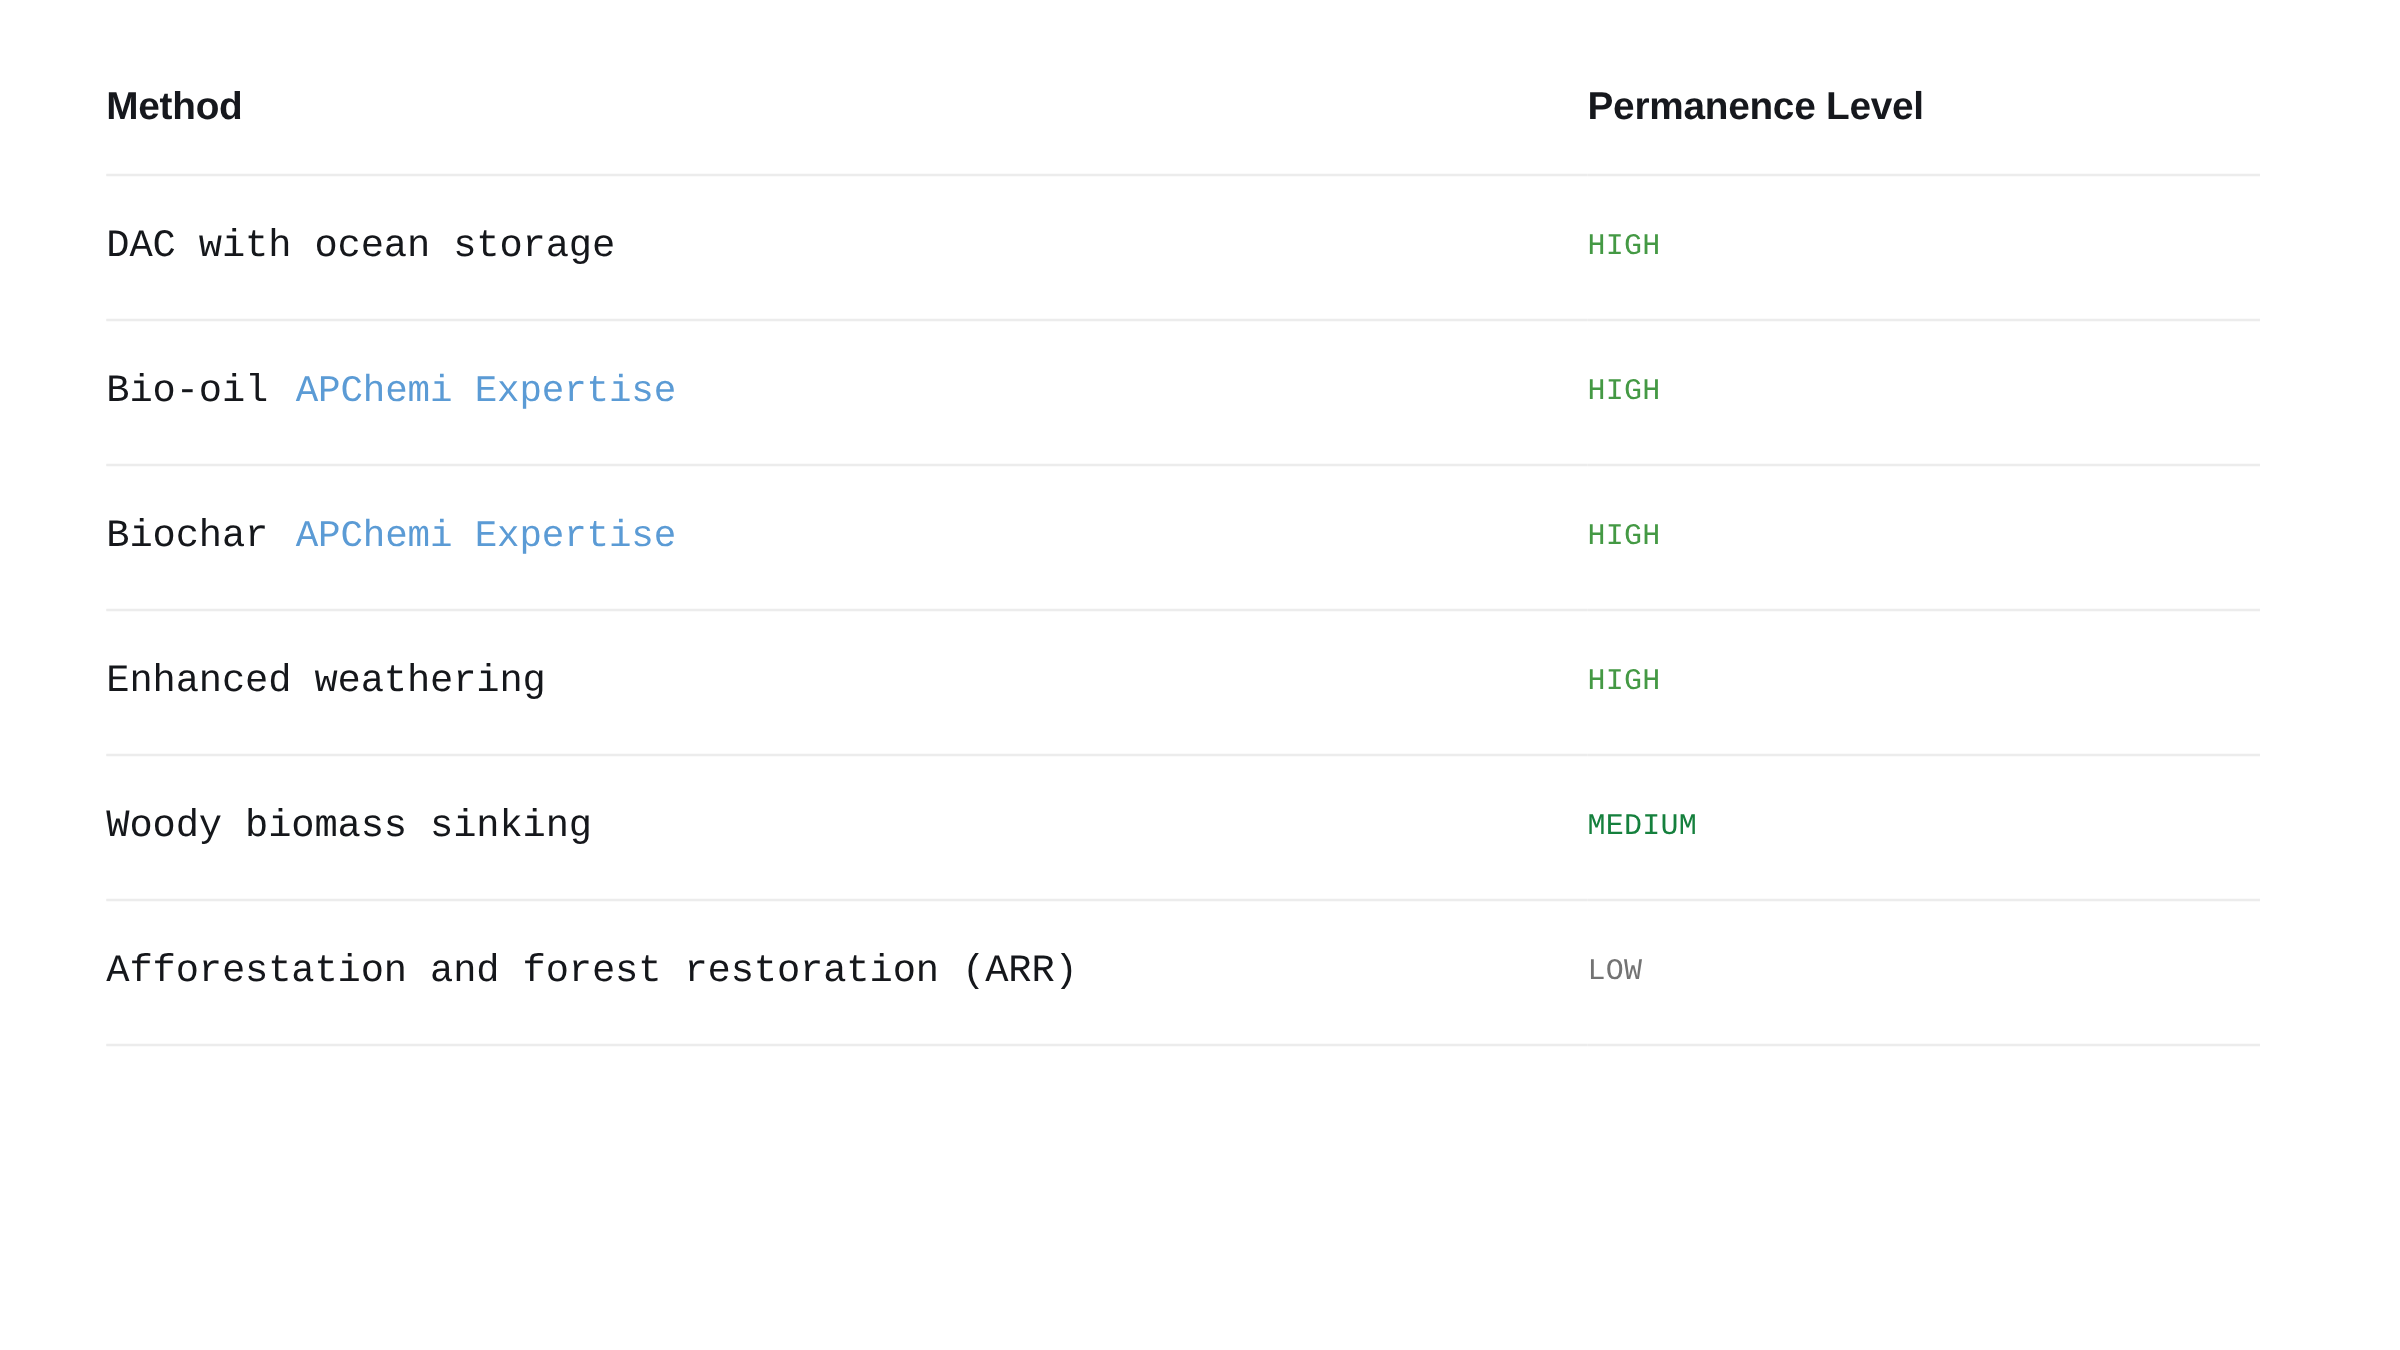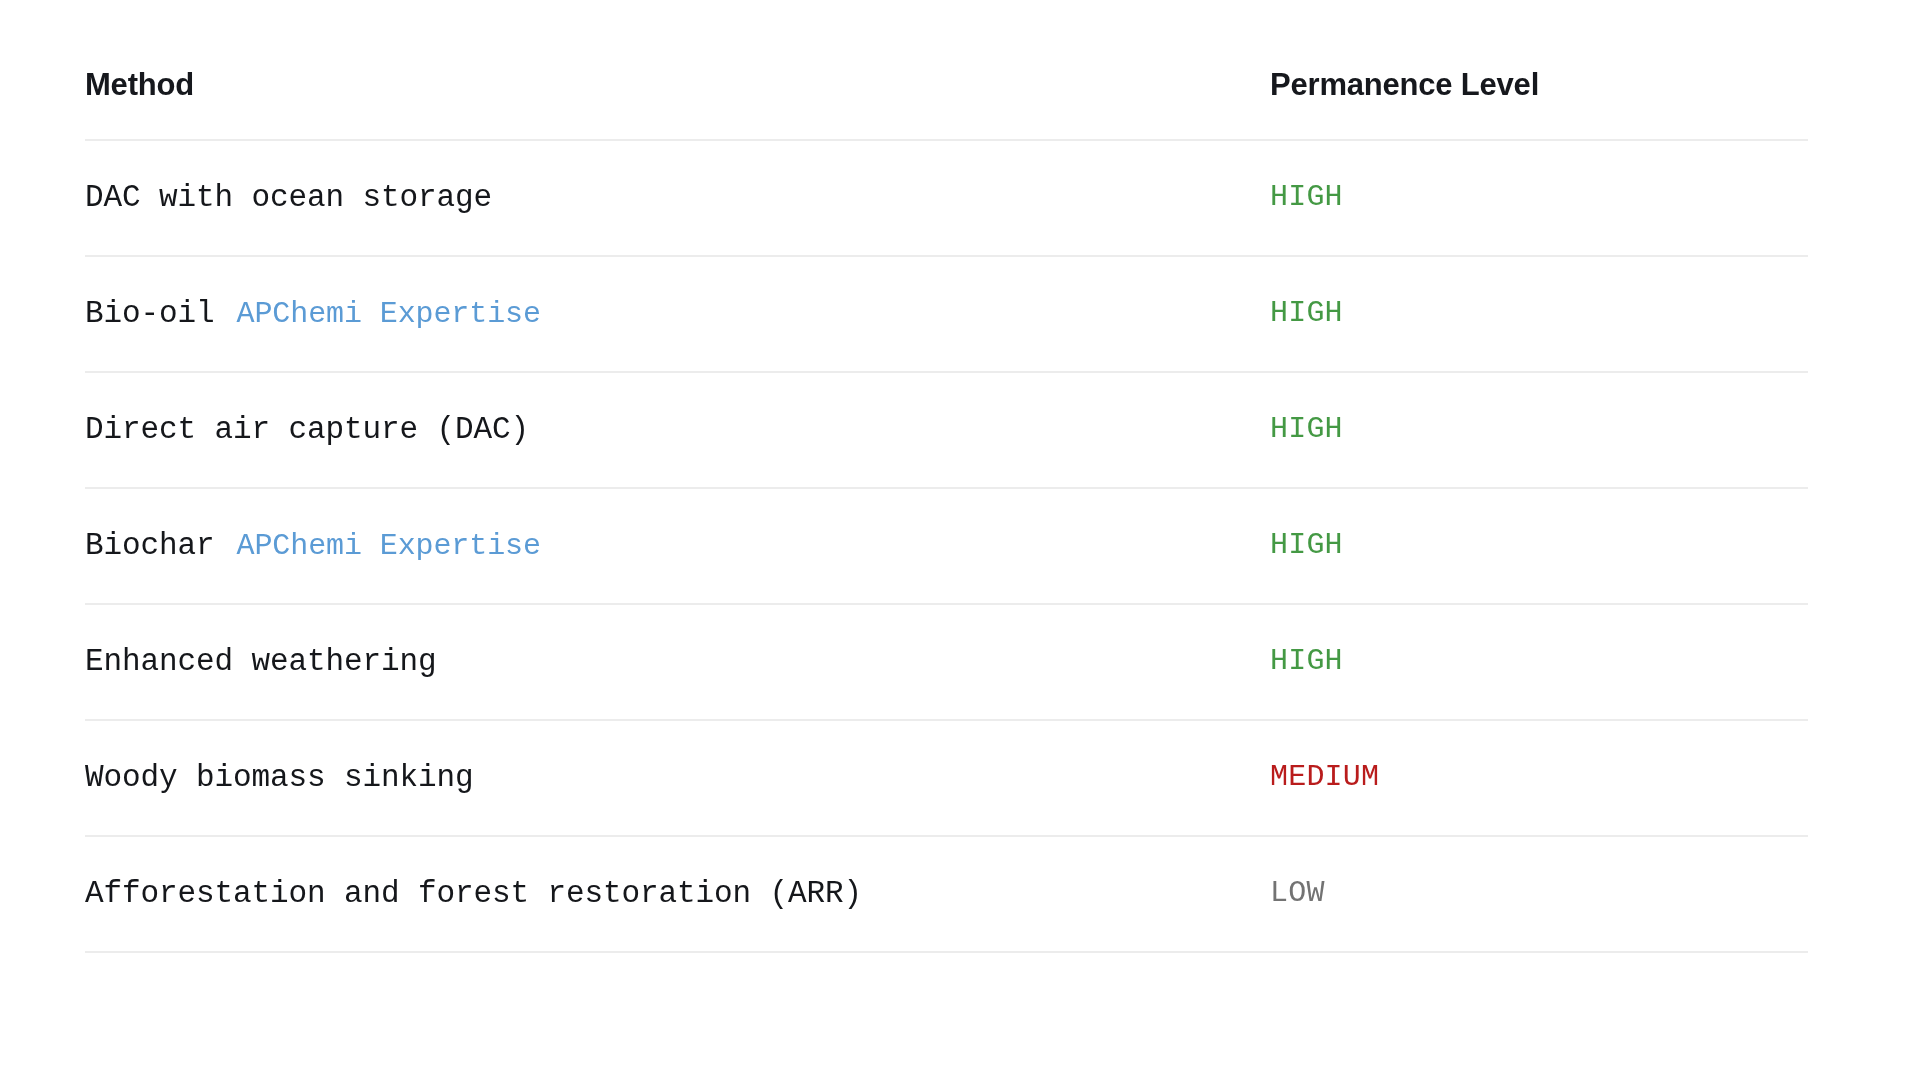--- a/index.html
+++ b/index.html
@@ -84,26 +84,26 @@
 
   .expertise-badge {
     display: inline;
     margin-left: 22px;
     color: #5b9bd5;
     font-size: 30px;
     letter-spacing: -0.1px;
   }
 
   td.level-cell {
-    font-size: 30px;
+    font-size: 24px;
     letter-spacing: 0.2px;
   }
 
   .level-HIGH   { color: #449944; }
-  .level-MEDIUM { color: #b91c1c; }
+  .level-MEDIUM { color: #15803d; }
   .level-LOW    { color: #737373; }
 </style>
 </head>
 <body>
 
 <div id="page">
 
   <div class="table-wrap">
     <table class="permanence-table">
       <colgroup>
@@ -119,24 +119,20 @@
       <tbody id="table-body">
           <tr>
             <td class="method-cell"><span class="method-name">DAC with ocean storage</span></td>
             <td class="level-cell level-HIGH"><span>HIGH</span></td>
           </tr>
           <tr>
             <td class="method-cell"><span class="method-name">Bio-oil</span><span class="expertise-badge">APChemi Expertise</span></td>
             <td class="level-cell level-HIGH"><span>HIGH</span></td>
           </tr>
           <tr>
-            <td class="method-cell"><span class="method-name">Direct air capture (DAC)</span></td>
-            <td class="level-cell level-HIGH"><span>HIGH</span></td>
-          </tr>
-          <tr>
             <td class="method-cell"><span class="method-name">Biochar</span><span class="expertise-badge">APChemi Expertise</span></td>
             <td class="level-cell level-HIGH"><span>HIGH</span></td>
           </tr>
           <tr>
             <td class="method-cell"><span class="method-name">Enhanced weathering</span></td>
             <td class="level-cell level-HIGH"><span>HIGH</span></td>
           </tr>
           <tr>
             <td class="method-cell"><span class="method-name">Woody biomass sinking</span></td>
             <td class="level-cell level-MEDIUM"><span>MEDIUM</span></td>

